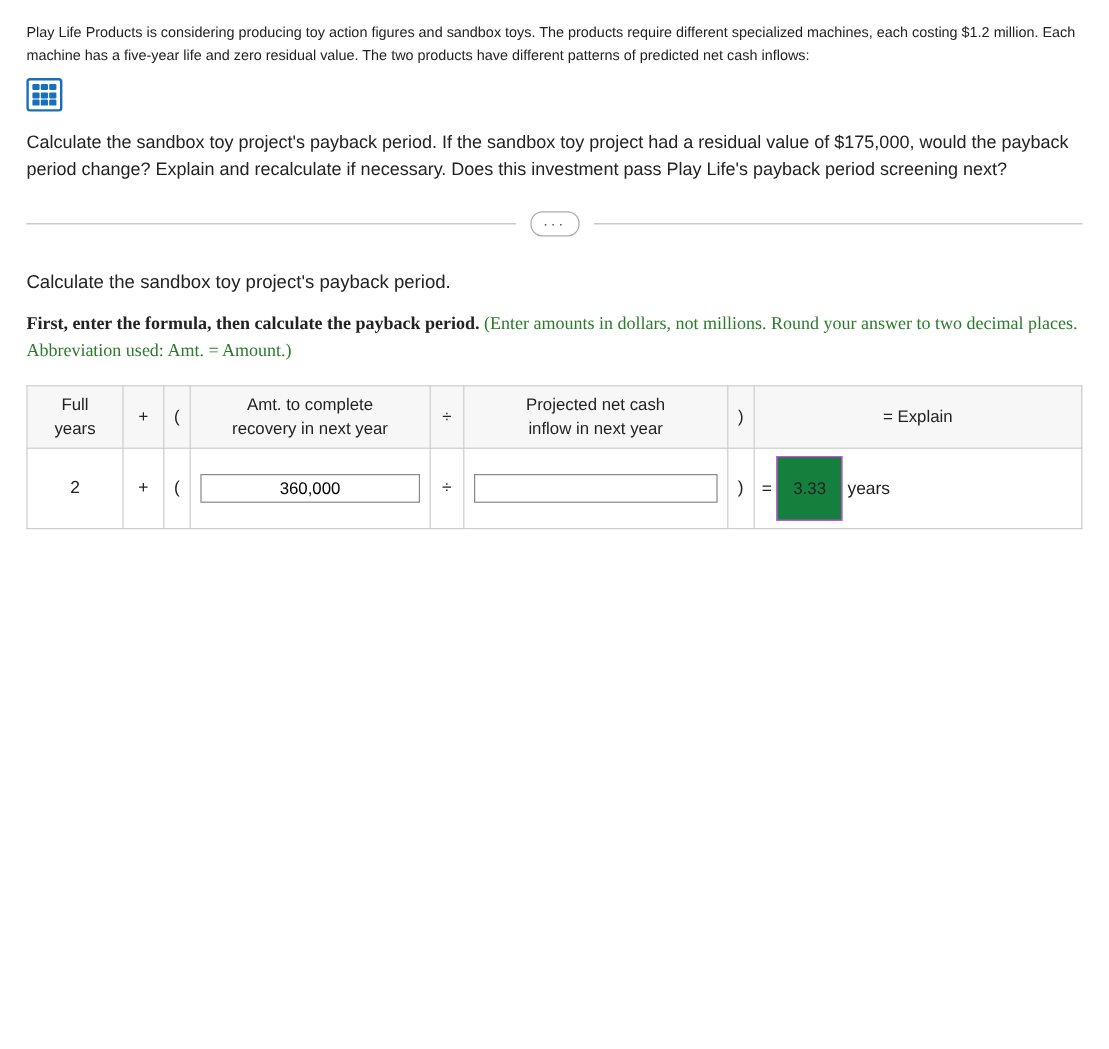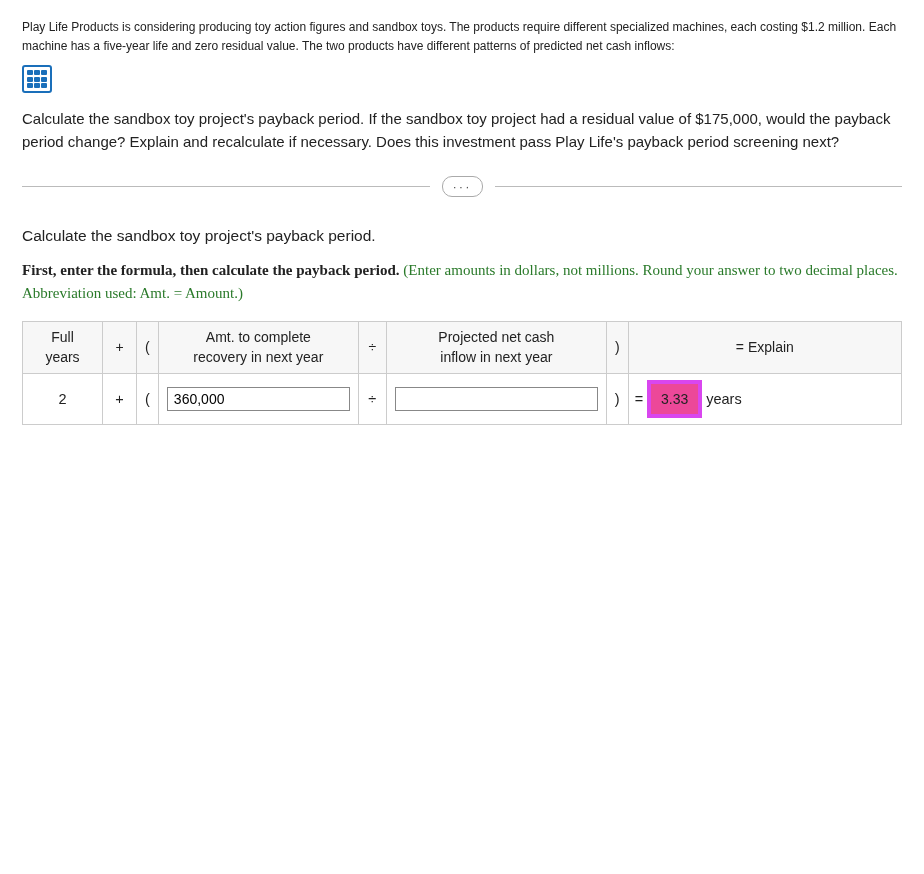--- a/index.html
+++ b/index.html
@@ -131,30 +131,31 @@
     }
 
     .formula-input {
       border: 1px solid #888;
       padding: 3px 6px;
       font-size: 14px;
       width: 100%;
       min-width: 60px;
       outline: none;
       background: #fff;
+      text-align: center;
     }
 
     .formula-result {
-      border: 4px solid #d946ef;
-      padding: 7px 6px;
+      border: 1px solid #d946ef;
+      padding: 18px 6px;
       font-size: 14px;
       min-width: 55px;
       display: inline-block;
       text-align: center;
-      background: #ec4899;
+      background: #15803d;
     }
 
     .col-full-years {
       width: 80px;
     }
     .col-plus-open {
       width: 34px;
     }
     .col-amt {
       width: 200px;

